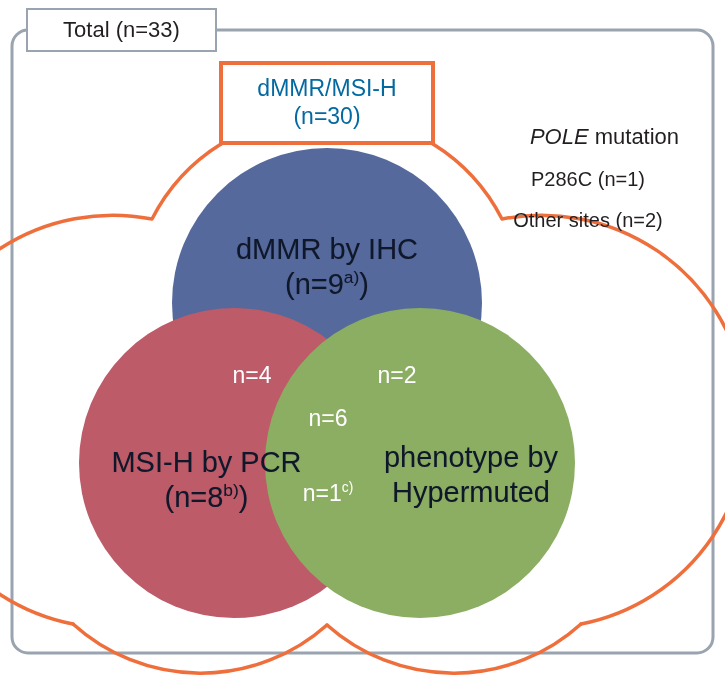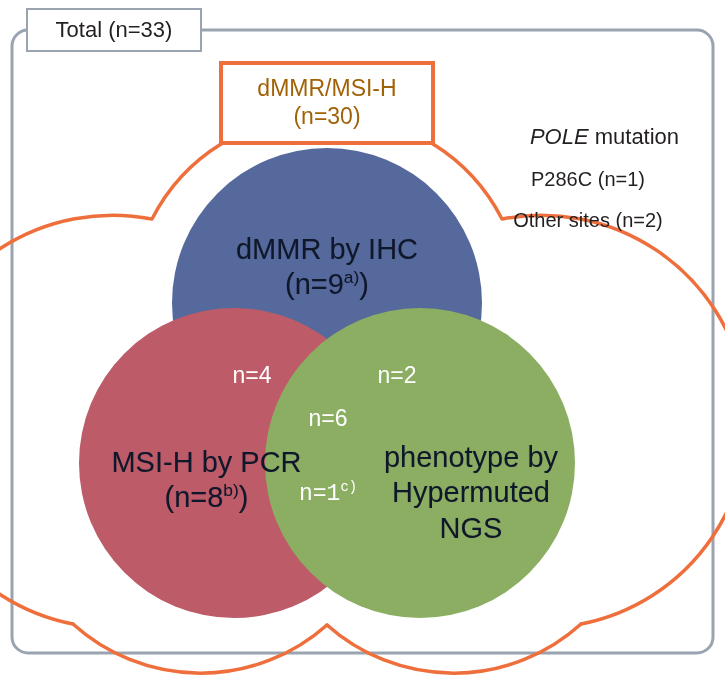--- a/index.html
+++ b/index.html
@@ -23,21 +23,21 @@
     position: absolute;
     left: 0;
     top: 0;
     width: 725px;
     height: 676px;
   }
   .total-box {
     position: absolute;
     left: 26px;
     top: 8px;
-    width: 176px;
+    width: 191px;
     height: 44px;
     border: 2px solid #9aa3b0;
     background: #ffffff;
     box-sizing: border-box;
     display: flex;
     align-items: center;
     justify-content: center;
   }
   .total-box span {
     font-size: 22px;
@@ -52,21 +52,21 @@
     border: 4px solid #ef6f3c;
     background: #ffffff;
     box-sizing: border-box;
     display: flex;
     flex-direction: column;
     align-items: center;
     justify-content: center;
   }
   .mmr-box span {
     font-size: 23px;
-    color: #a16207;
+    color: #0369a1;
     line-height: 1.2;
   }
   .pole-block {
     position: absolute;
     left: 470px;
     top: 124px;
     width: 236px;
     text-align: center;
   }
   .pole-line1 {
@@ -169,32 +169,31 @@
   </div>
 
   <div class="circle-label" style="left:94px; top:445px; width:225px;">
     <div>MSI-H by PCR</div>
     <div><span>(n=8</span><sup>b)</sup><span>)</span></div>
   </div>
 
   <div class="circle-label" style="left:376px; top:440px; width:190px;">
     <div>phenotype by</div>
     <div>Hypermuted</div>
-    <div>NGS</div>
   </div>
 
   <div class="inter-label" style="left:212px; top:362px; width:80px;">
     <span>n=4</span>
   </div>
 
   <div class="inter-label" style="left:357px; top:362px; width:80px;">
     <span>n=2</span>
   </div>
 
   <div class="inter-label" style="left:288px; top:405px; width:80px;">
     <span>n=6</span>
   </div>
 
-  <div class="inter-label" style="left:285px; top:480px; width:86px;font-family:Liberation Mono, monospace;">
+  <div class="inter-label" style="left:285px; top:480px; width:86px;">
     <span>n=1</span><sup>c)</sup>
   </div>
 
 </div>
 
 </body></html>

